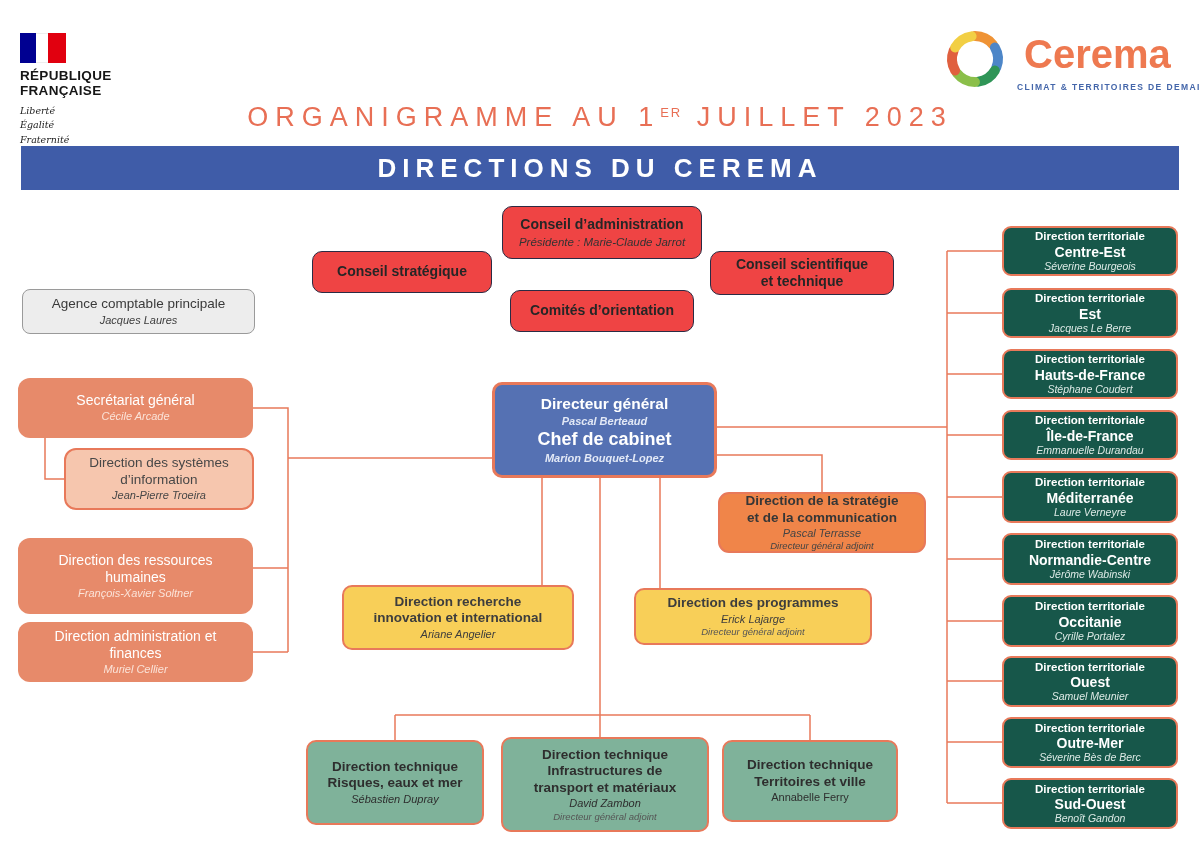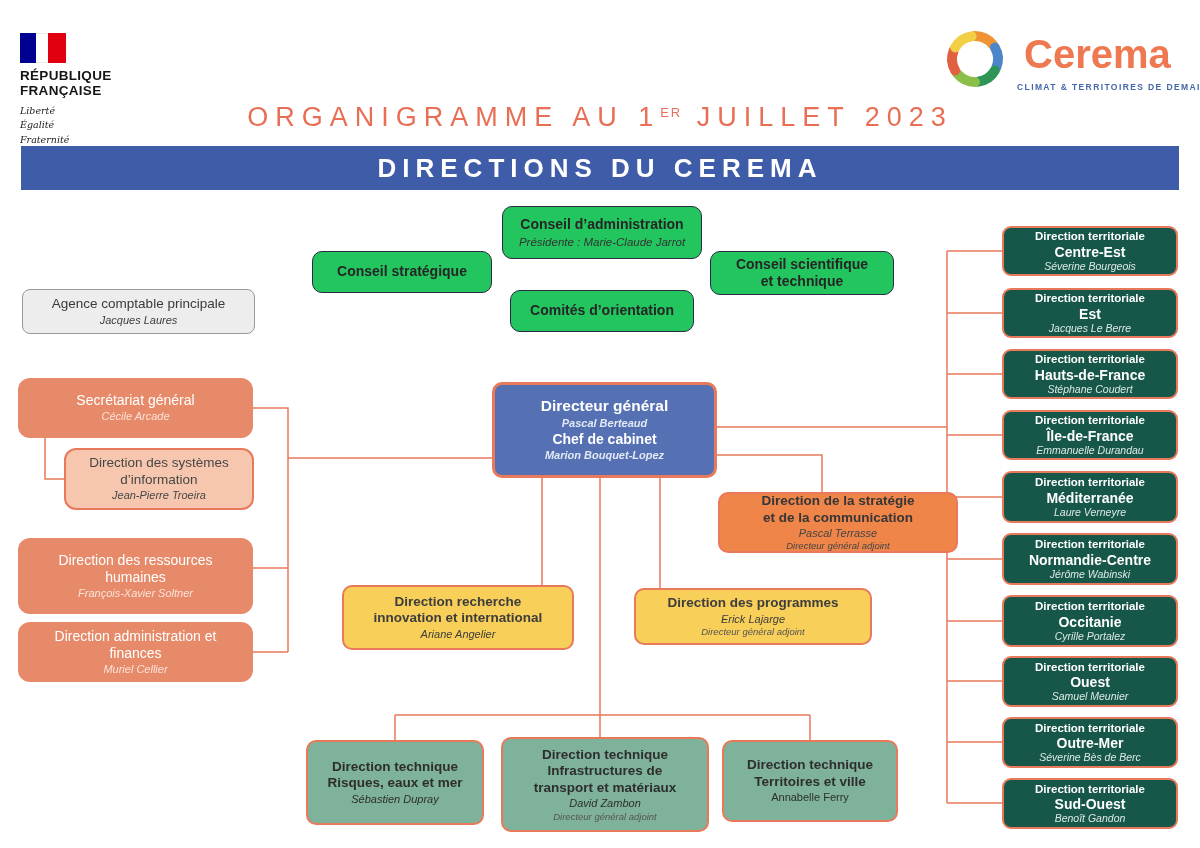--- a/index.html
+++ b/index.html
@@ -28,38 +28,38 @@
     display:flex; align-items:center; justify-content:center;
     color:#fff; font-size:26px; font-weight:700; letter-spacing:6px; }
 
   
   .box { position:absolute; z-index:2; display:flex; flex-direction:column; justify-content:center; align-items:center;
     text-align:center; border-radius:10px; padding:3px 6px; line-height:1.22; }
   .title { font-weight:700; font-size:13.5px; color:#3d3d3d; white-space:pre-line; }
   .holder { font-style:italic; font-size:11px; color:#3d3d3d; margin-top:1px; }
   .role { font-style:italic; font-size:9.5px; color:#555; }
 
-  .lavender { background:#22c55e; border:1.6px solid #2b2b44; }
+  .lavender { background:#ef4444; border:1.6px solid #2b2b44; }
   .lavender .title { color:#262626; font-size:14px; }
   .lavender .holder { font-size:11.5px; color:#333; }
 
   .grayb { background:#ededed; border:1.4px solid #9a9a9a; border-radius:8px; }
   .grayb .title { font-weight:400; font-size:13.5px; color:#3a3a3a; }
 
   .salmon { background:#e78a6a; border-radius:12px; }
   .salmon .title { color:#ffffff; font-weight:400; font-size:14px; }
   .salmon .holder { color:#fbe3d8; }
 
   .peach { background:#f6c6ae; border:2px solid #e8795a; border-radius:12px; }
   .peach .title { font-weight:400; font-size:13.5px; color:#474747; }
   .peach .holder { color:#474747; }
 
   .dgblue { background:#5571b3; border:3px solid #e8795a; }
   .dgblue .title { color:#fff; font-size:15.5px; }
-  .dgblue .sub { color:#fff; font-weight:700; font-size:14px; margin-top:1px; }
+  .dgblue .sub { color:#fff; font-weight:700; font-size:18px; margin-top:1px; }
   .dgblue .holder { color:#e3e9f6;font-weight:bold; }
 
   .orangeb { background:#f08549; border:2px solid #e8795a; }
   .orangeb .title { color:#363636; }
   .orangeb .holder, .orangeb .role { color:#444; }
 
   .yellow { background:#f8cf58; border:2px solid #e8795a; }
   .green  { background:#7fb29a; border:2px solid #e8795a; }
   .green .title { color:#2e2e2e; }
   .green .holder { color:#2e2e2e; }
@@ -74,21 +74,21 @@
   .p-ca   { left:502px; top:206px; width:200px; height:53px; }
   .p-cs   { left:312px; top:251px; width:180px; height:42px; }
   .p-csci { left:710px; top:251px; width:184px; height:44px; }
   .p-co   { left:510px; top:290px; width:184px; height:42px; }
   .p-ag   { left:22px;  top:289px; width:233px; height:45px; }
   .p-sec  { left:18px;  top:378px; width:235px; height:60px; }
   .p-dsi  { left:64px;  top:448px; width:190px; height:62px; }
   .p-drh  { left:18px;  top:538px; width:235px; height:76px; }
   .p-daf  { left:18px;  top:622px; width:235px; height:60px; }
   .p-dg   { left:492px; top:382px; width:225px; height:96px; }
-  .p-strat{ left:718px; top:492px; width:240px; height:61px; }
+  .p-strat{ left:718px; top:492px; width:208px; height:61px;border-radius:11px; }
   .p-y1   { left:342px; top:585px; width:232px; height:65px; }
   .p-y2   { left:634px; top:588px; width:238px; height:57px; }
   .p-g1   { left:306px; top:740px; width:178px; height:85px; }
   .p-g2   { left:501px; top:737px; width:208px; height:95px; }
   .p-g3   { left:722px; top:740px; width:176px; height:82px; }
   .t-box  { left:1002px; width:176px; height:50px; }
   .t1 { top:226px; } .t2 { top:288px; } .t3 { top:349px; } .t4 { top:410px; } .t5 { top:471px; height:52px; }
   .t6 { top:533px; height:52px; } .t7 { top:595px; height:52px; } .t8 { top:656px; height:51px; }
   .t9 { top:717px; height:51px; } .t10 { top:778px; height:51px; }
 

